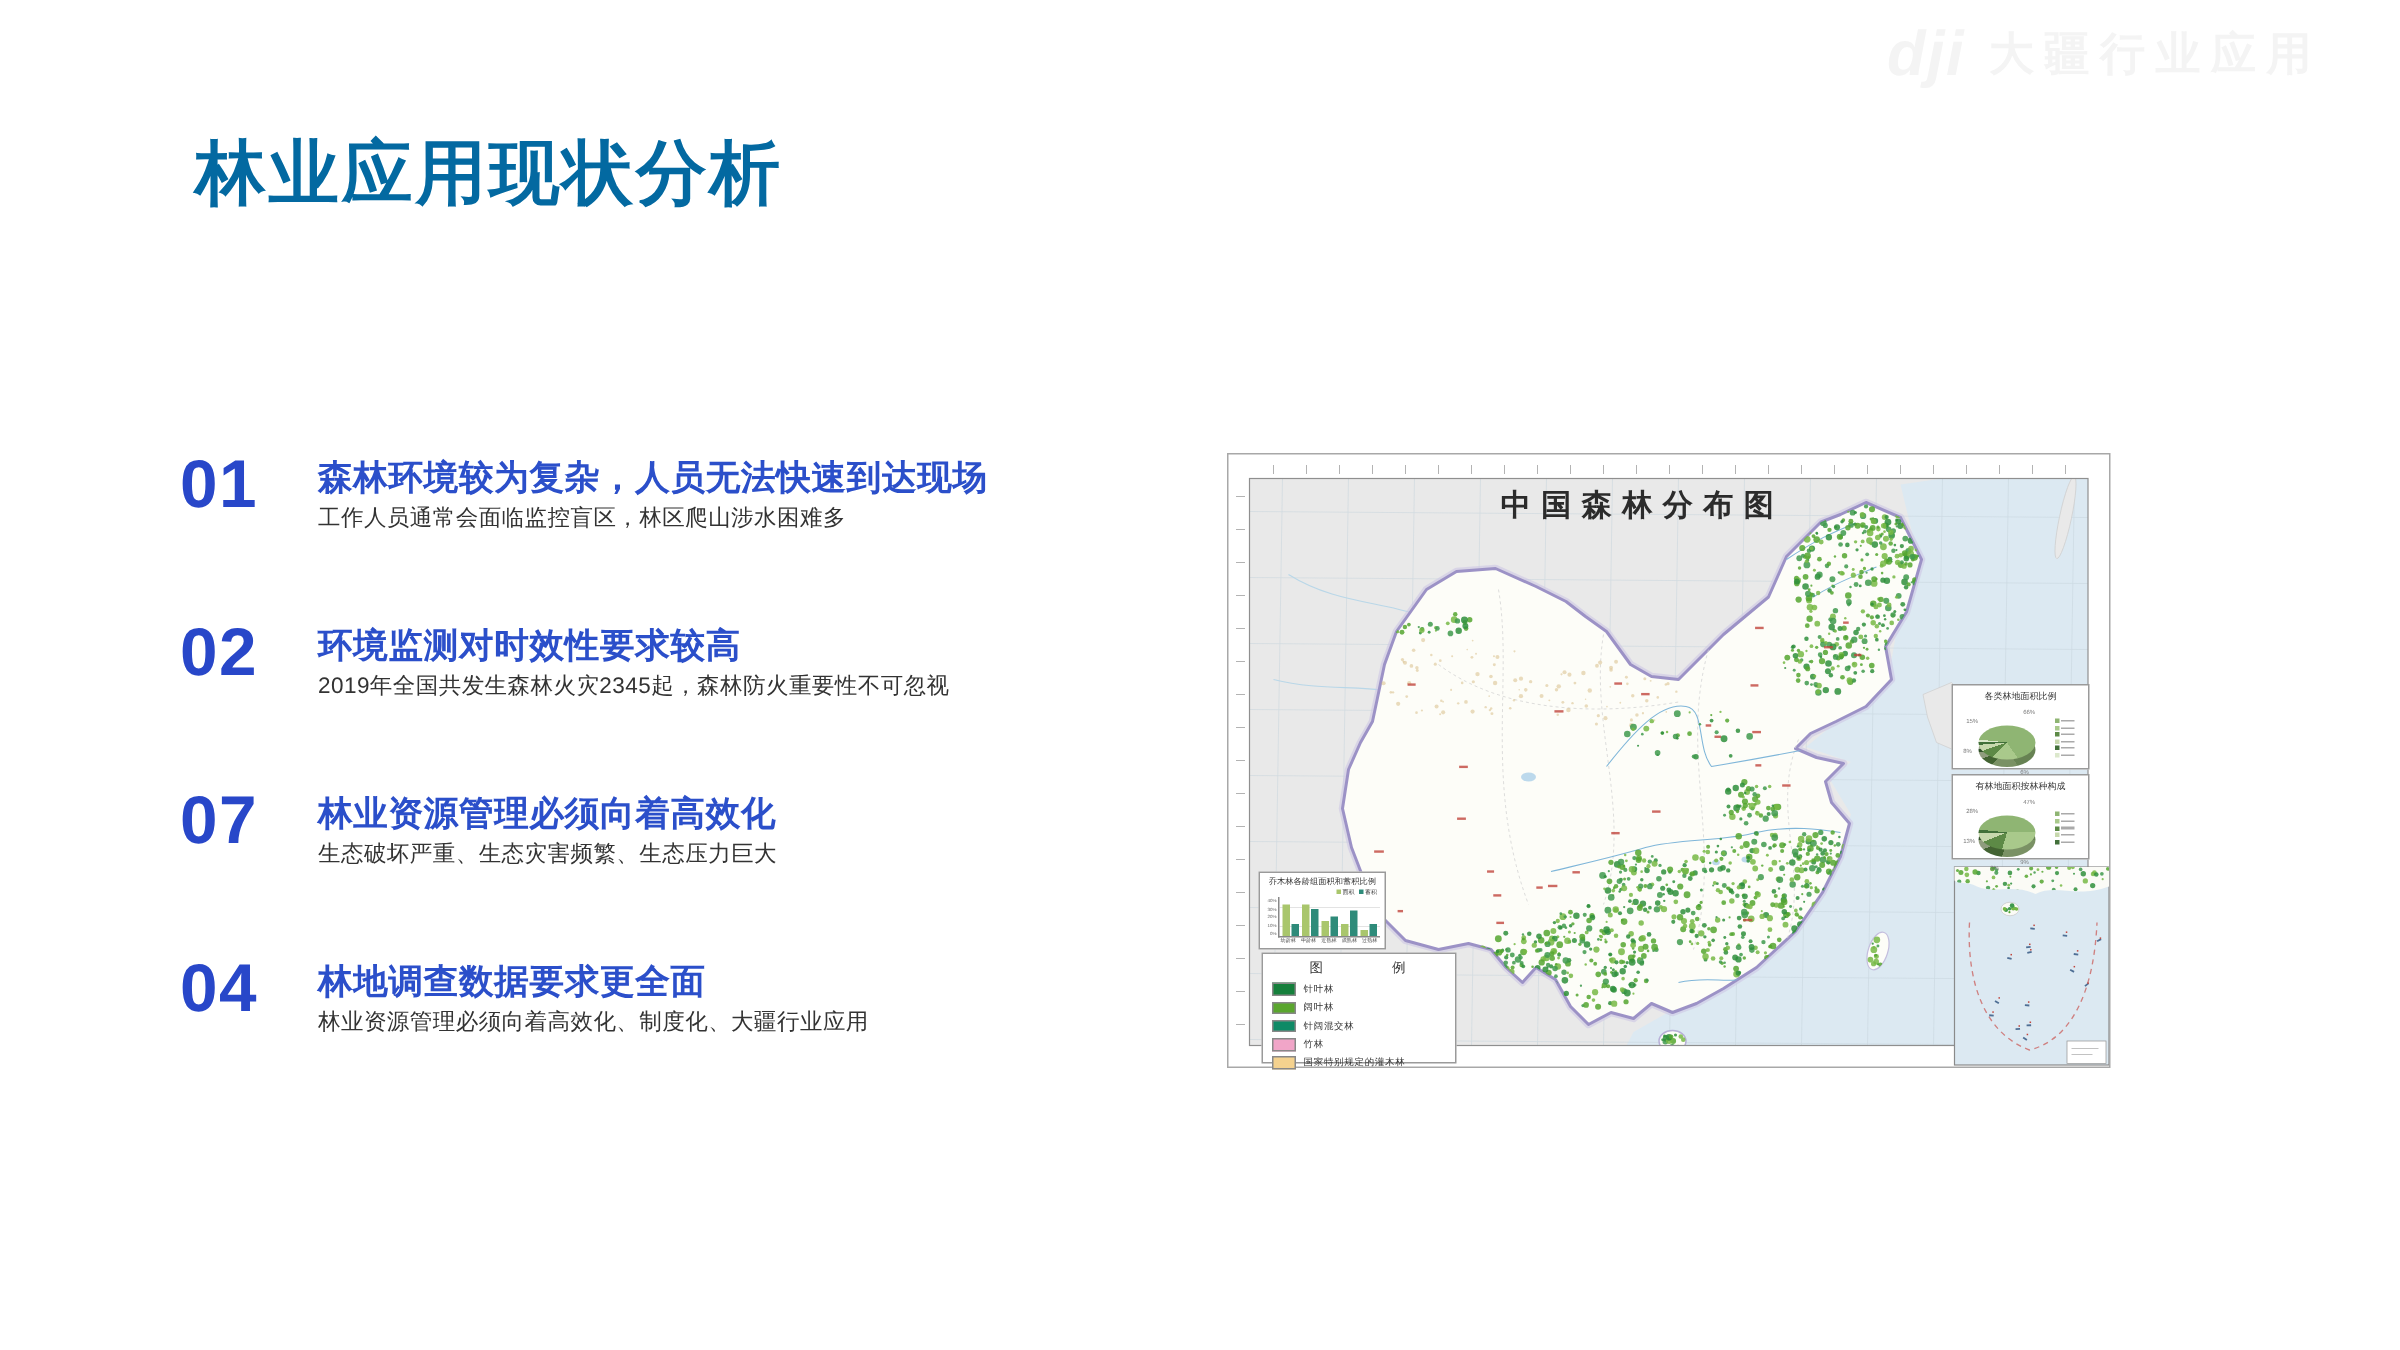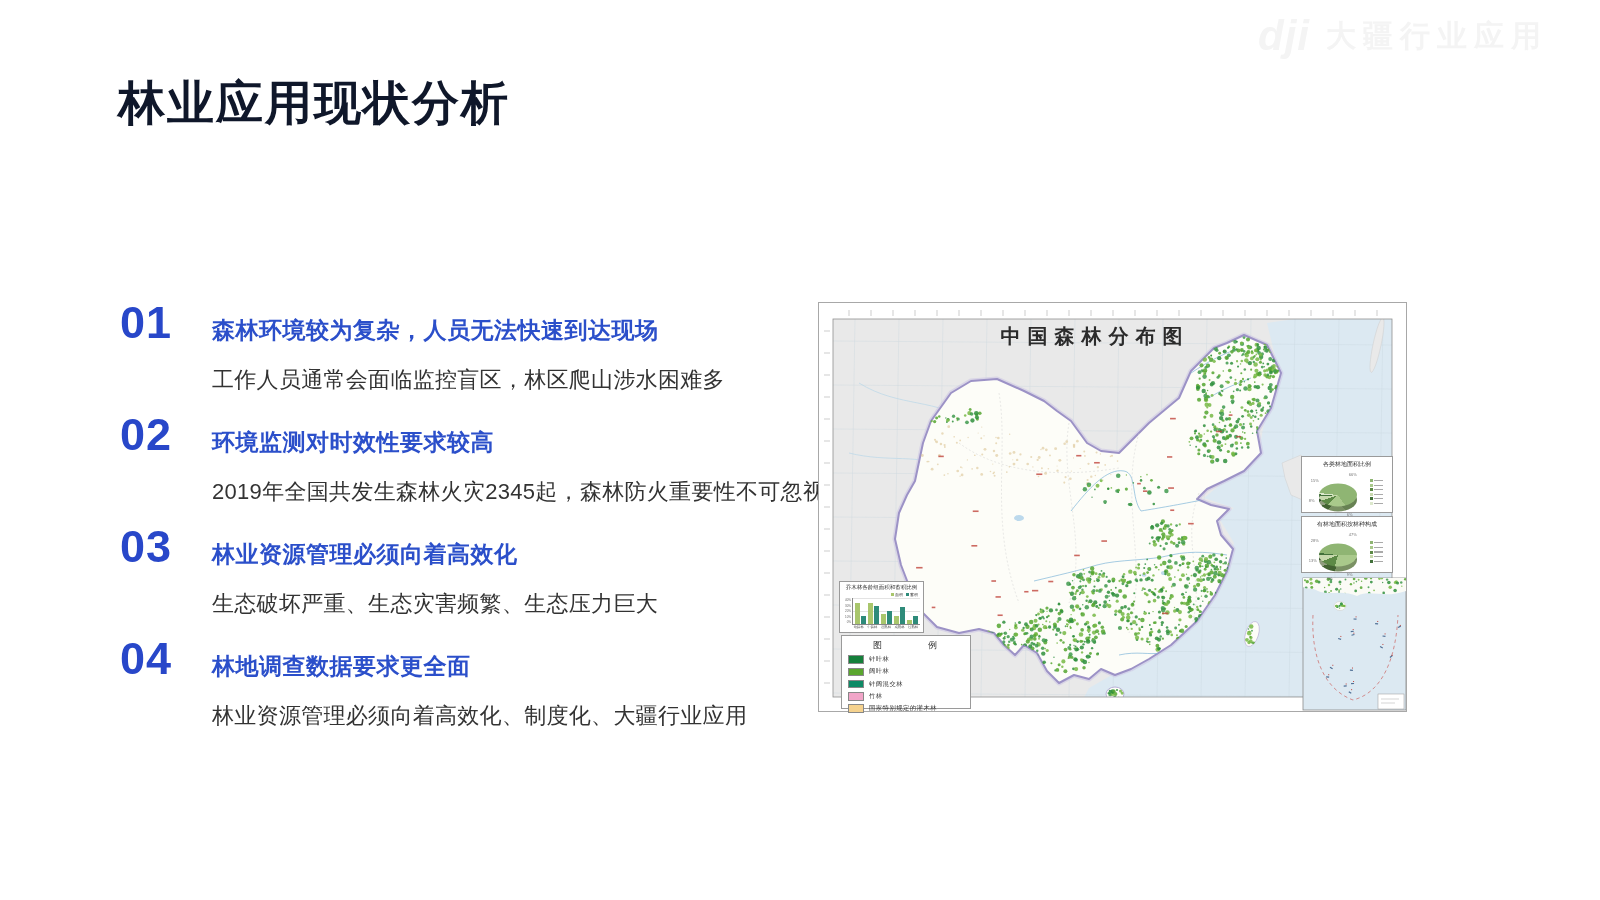--- a/index.html
+++ b/index.html
@@ -5,27 +5,27 @@
   html,body{margin:0;padding:0;}
   body{
     width:1600px;height:900px;position:relative;background:#ffffff;overflow:hidden;
     font-family:"Liberation Sans","DejaVu Sans",sans-serif;color:#2b2b2b;
   }
   
   .watermark{position:absolute;right:52px;top:12px;display:flex;align-items:center;gap:16px;color:#f4f4f4;user-select:none;}
   .wm-logo{font-size:42px;font-weight:900;font-style:italic;letter-spacing:1px;}
   .wm-text{font-size:30px;font-weight:700;letter-spacing:7px;}
   
-  .page-title{position:absolute;left:114px;top:68px;font-size:47px;font-weight:800;letter-spacing:2px;color:#0f172a;margin:4px;}
+  .page-title{position:absolute;left:114px;top:68px;font-size:47px;font-weight:800;letter-spacing:2px;color:#0369a1;margin:16px;}
   
   .items{position:absolute;left:120px;top:299px;display:flex;flex-direction:column;gap:36px;}
   .item{display:flex;gap:28px;align-items:flex-start;height:76px;}
   .item-num{width:64px;font-size:45px;font-weight:800;color:#2847c9;line-height:1.05;letter-spacing:1px;}
-  .item-heading{font-size:23px;font-weight:800;color:#2b4fca;margin-top:16px;letter-spacing:0.5px;}
-  .item-desc{font-size:22px;color:#333333;margin-top:19px;letter-spacing:0.3px;text-align:right;}
+  .item-heading{font-size:23px;font-weight:800;color:#2b4fca;margin-top:4px;letter-spacing:0.5px;}
+  .item-desc{font-size:15px;color:#333333;margin-top:2px;letter-spacing:0.3px;}
   
   .map-panel{position:absolute;left:818px;top:302px;width:587px;height:408px;background:#ffffff;border:1px solid #a8a8a8;box-sizing:content-box;}
   .map-panel svg{position:absolute;left:0;top:0;}
   .map-title{position:absolute;left:0;top:20px;width:552px;text-align:center;font-size:20px;font-weight:600;letter-spacing:7px;color:#2b2b2b;}
   .overlay-box{position:absolute;background:#ffffff;border:0.6px solid #9a9a9a;box-sizing:border-box;}
   
   .minibar{left:20px;top:278px;width:85px;height:52px;padding:2px 3px;}
   .mb-title{font-size:5.5px;color:#333;text-align:center;white-space:nowrap;}
   .mb-legend{display:flex;justify-content:flex-end;gap:3px;font-size:4px;color:#444;margin:1px 2px 0 0;}
   .mb-legend span{display:flex;align-items:center;gap:1px;}
@@ -79,21 +79,21 @@
     </div>
   </div>
   <div class="item">
     <div class="item-num">02</div>
     <div class="item-body">
       <div class="item-heading">环境监测对时效性要求较高</div>
       <div class="item-desc">2019年全国共发生森林火灾2345起，森林防火重要性不可忽视</div>
     </div>
   </div>
   <div class="item">
-    <div class="item-num">03</div>
+    <div class="item-num">07</div>
     <div class="item-body">
       <div class="item-heading">林业资源管理必须向着高效化</div>
       <div class="item-desc">生态破坏严重、生态灾害频繁、生态压力巨大</div>
     </div>
   </div>
   <div class="item">
     <div class="item-num">04</div>
     <div class="item-body">
       <div class="item-heading">林地调查数据要求更全面</div>
       <div class="item-desc">林业资源管理必须向着高效化、制度化、大疆行业应用</div>

